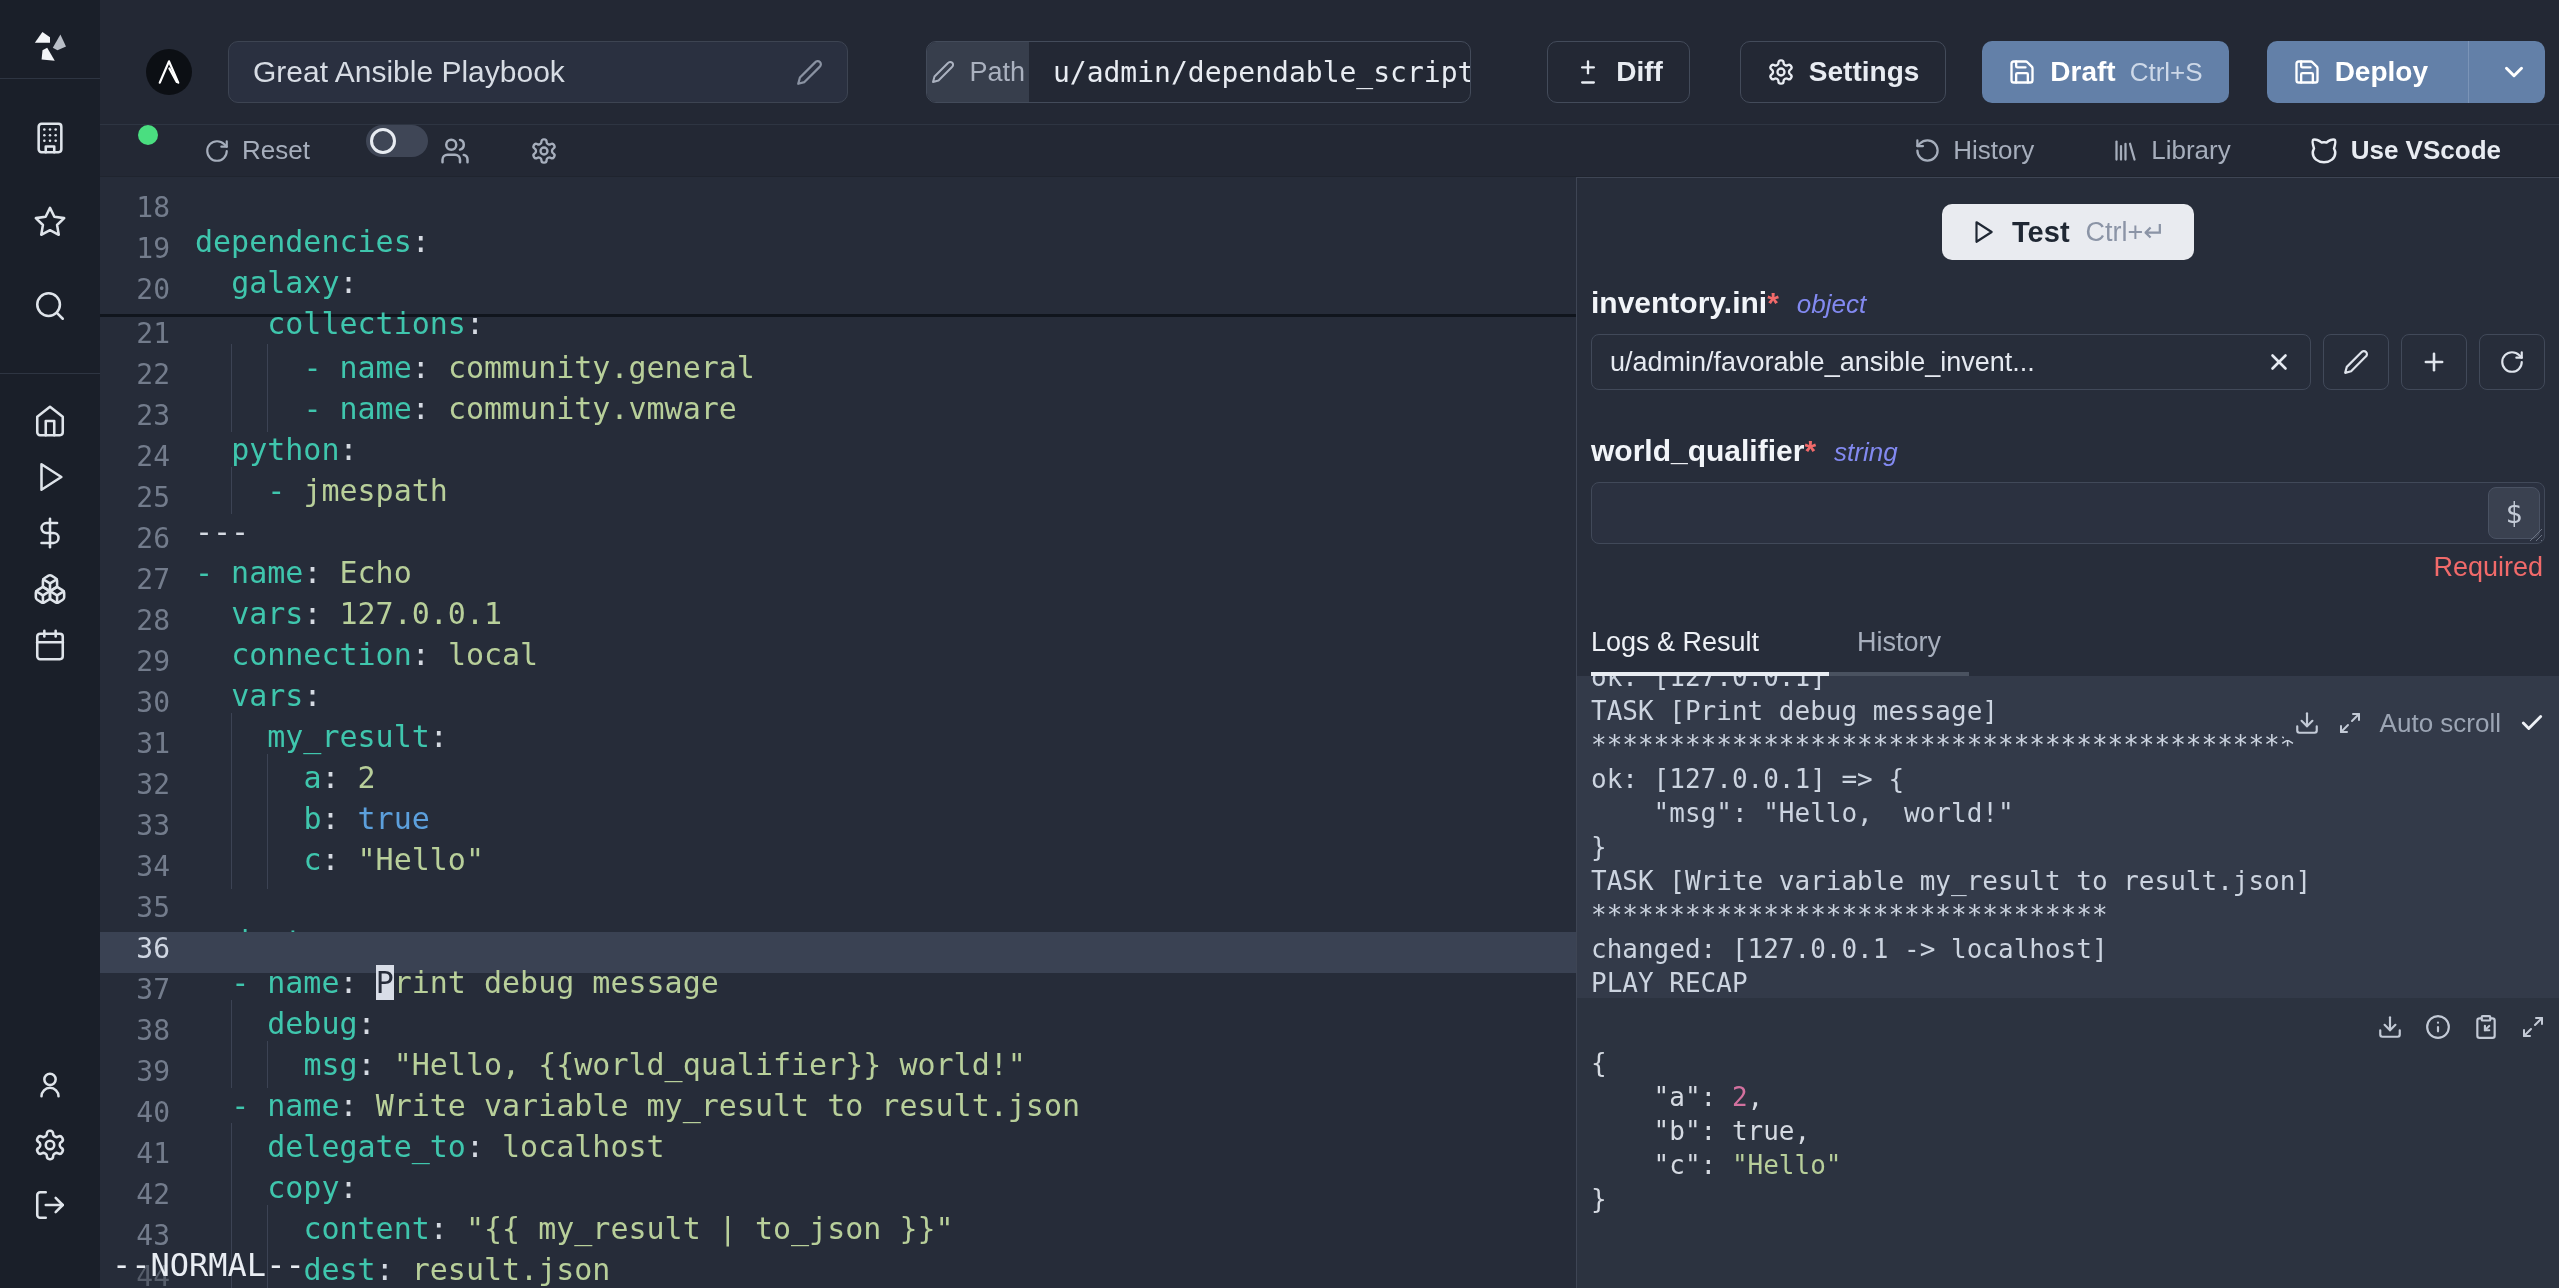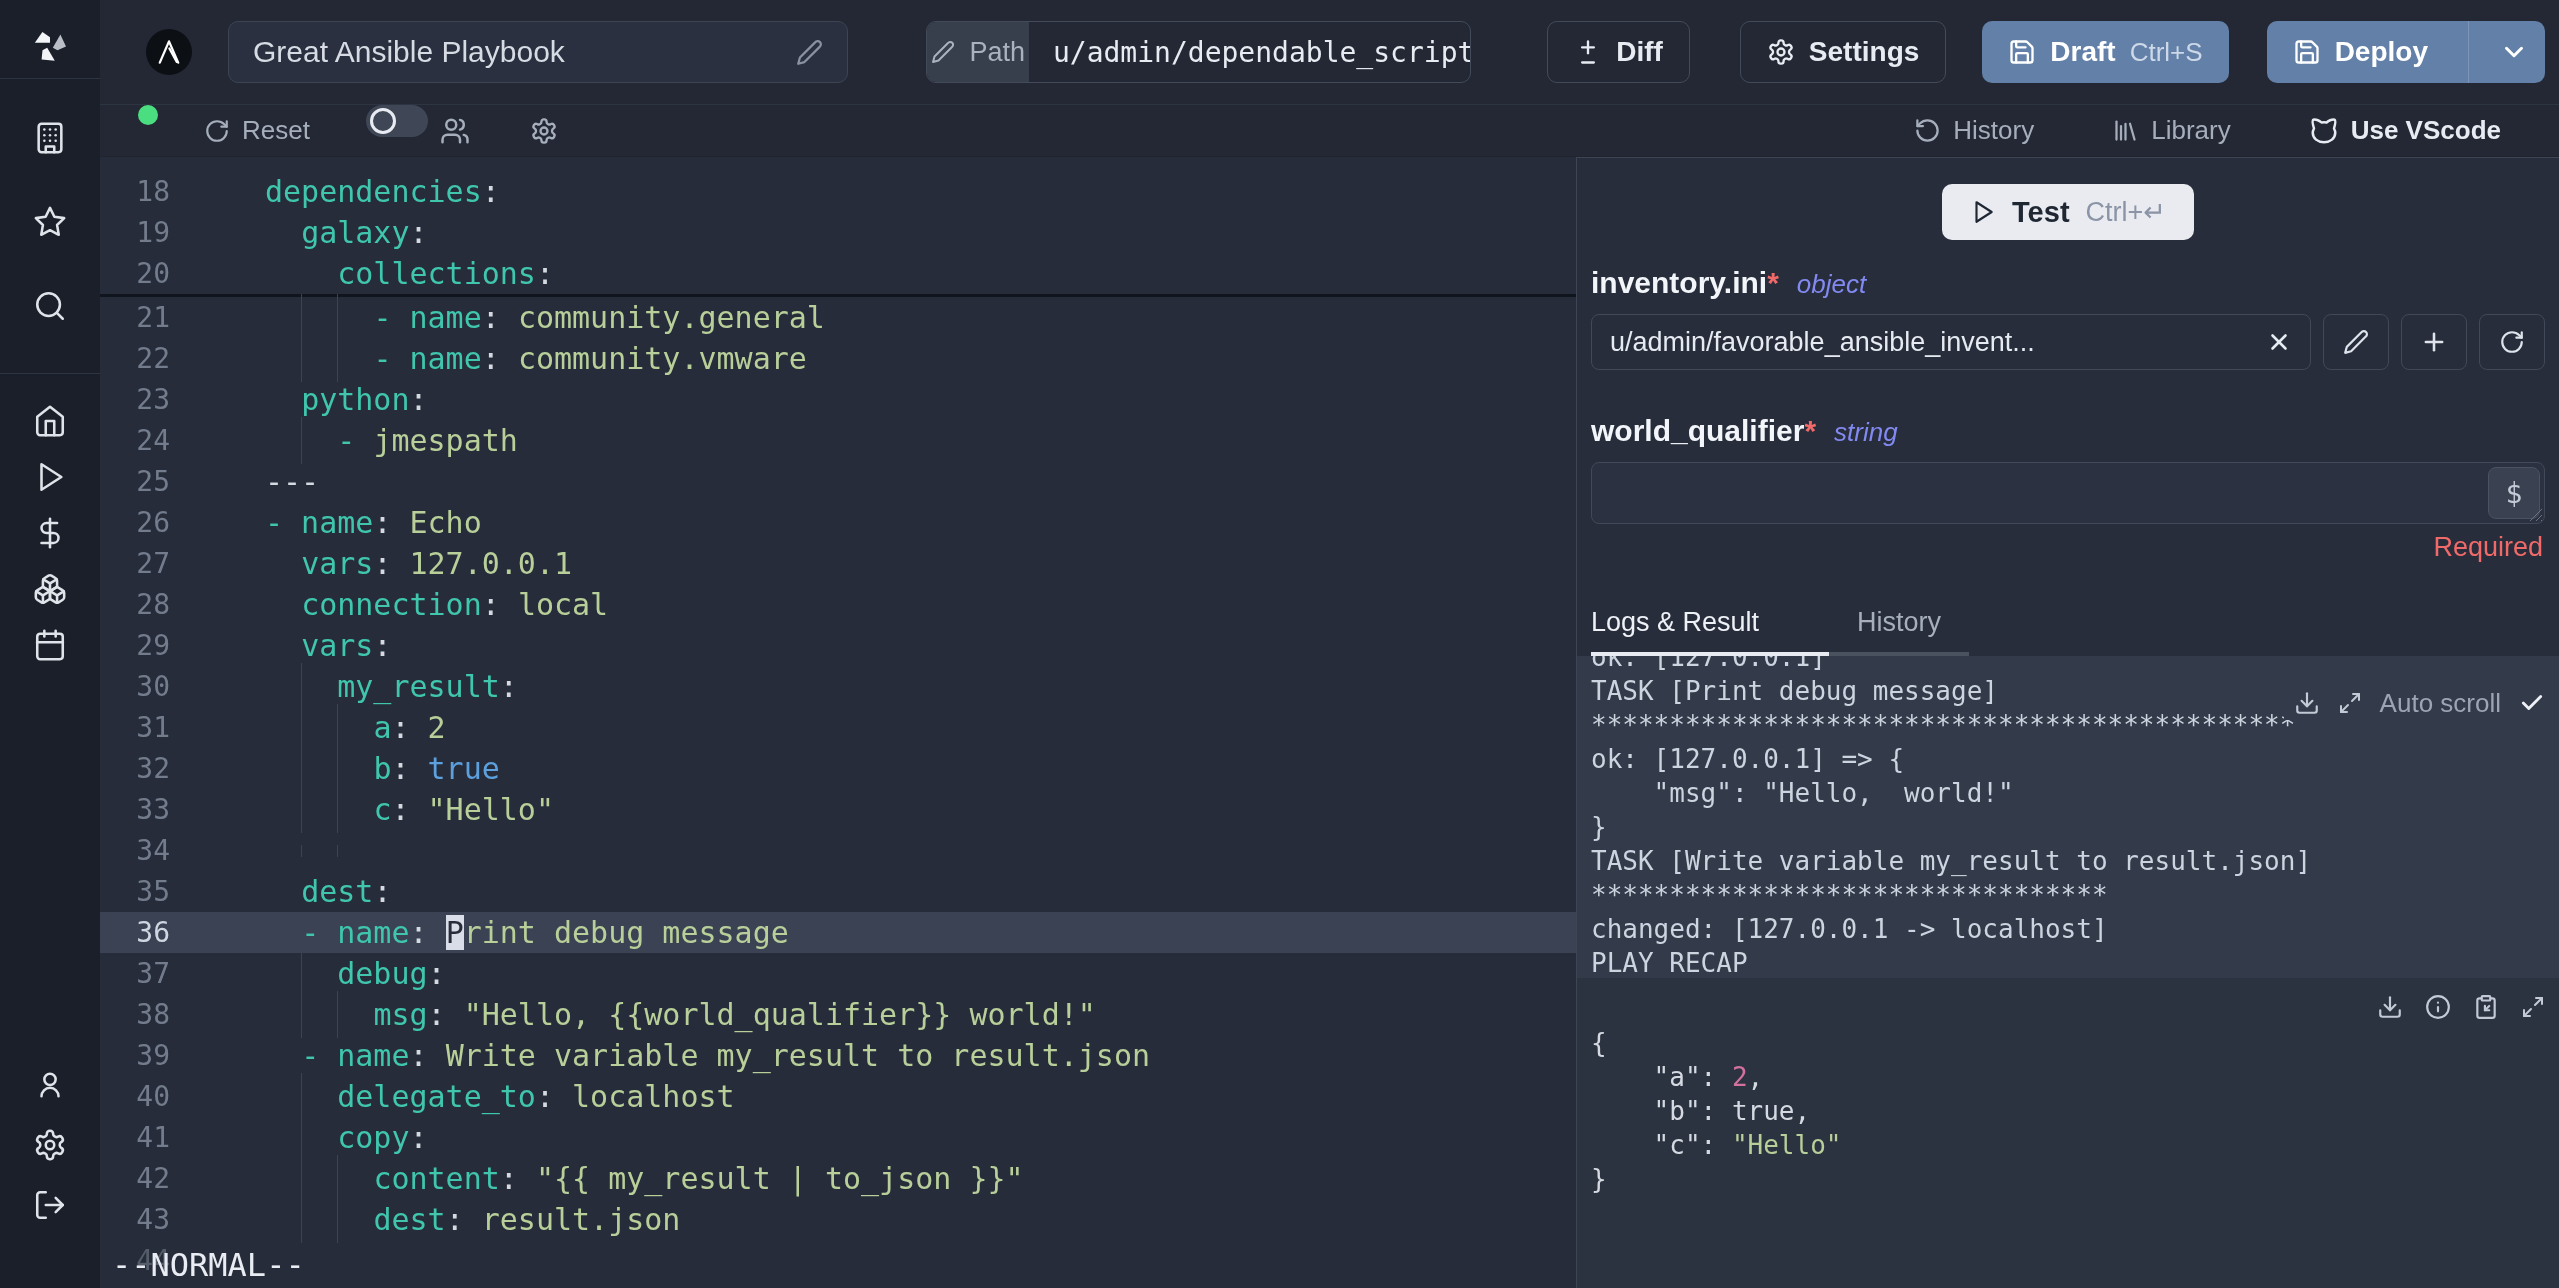--- a/index.html
+++ b/index.html
@@ -32,21 +32,21 @@
   .rail .logo{margin-top:14px;height:64px;display:flex;align-items:center;}
   .rail-sep{width:100px;height:1px;background:var(--line);}
   .rail .grp{display:flex;flex-direction:column;align-items:center;}
   .rail .ric{color:#dfe4ea;margin:0 0 50px 0;cursor:pointer;}
   .rail .grp2 .ric{margin:0 0 22px 0;}
   .rail .grp3 .ric{margin:0 0 26px 0;}
   .spacer{flex:1;}
   
   .main{flex:1;display:flex;flex-direction:column;min-width:0;}
   .topbar{height:105px;background:var(--bar-bg);border-bottom:1px solid var(--line);
-    display:flex;align-items:center;flex-shrink:0;}
+    display:flex;align-items:center;flex-shrink:0;margin-top:20px;}
   .avatar{width:46px;height:46px;border-radius:50%;background:#0c0f14;margin-left:46px;
     display:flex;align-items:center;justify-content:center;flex-shrink:0;}
   .titlebox{margin-left:36px;width:650px;height:62px;background:#2a3040;border:1px solid #3d4452;
     border-radius:10px;display:flex;align-items:center;padding:0 24px;}
   .titlebox .t{font-size:30px;font-weight:500;color:#d7dce4;flex:1;white-space:nowrap;overflow:hidden;}
   .pathgrp{margin-left:78px;height:62px;border:1px solid var(--border);border-radius:10px;
     display:flex;align-items:stretch;overflow:hidden;}
   .pathgrp .seg1{background:#373e4c;display:flex;align-items:center;gap:14px;padding:0 4px;color:#aab1bf;}
   .pathgrp .seg1 .lbl{font-size:27px;}
   .pathgrp .seg2{display:flex;align-items:center;padding:0 24px;
@@ -69,21 +69,21 @@
   .toggle{width:62px;height:32px;border-radius:16px;background:#3f4656;position:relative;cursor:pointer;}
   .knob{position:absolute;left:4px;top:3px;width:26px;height:26px;border-radius:50%;
     border:3px solid #e8ecf2;background:transparent;}
   .rlinks{display:flex;align-items:center;margin-left:auto;margin-right:58px;gap:78px;}
   .vsc{color:var(--txt);font-weight:600;}
   
   .content{flex:1;display:flex;min-height:0;}
   
   .editor{flex:1;background:var(--editor-bg);position:relative;overflow:hidden;
     font-family:"DejaVu Sans Mono",monospace;font-size:30px;padding-top:14px;border-right:1px solid #3e4554;}
-  .crow{height:41px;display:flex;align-items:center;position:relative;white-space:pre;}
+  .crow{height:41px;display:flex;position:relative;white-space:pre;flex-direction:column;}
   .crow .ln{width:70px;text-align:right;color:#737c8c;font-size:28px;flex-shrink:0;}
   .crow .code{margin-left:95px;position:relative;color:var(--plain);}
   .crow.cur{background:#3a4253;}
   .crow.cur .ln{color:#cfd6e2;}
   .crow .ln.dim{color:#565d6a;}
   .stickywrap{border-bottom:3px solid #10151d;}
   .tk-k{color:var(--key);}
   .tk-v{color:var(--val);}
   .tk-b{color:var(--bool);}
   .tk-p{color:var(--plain);}

